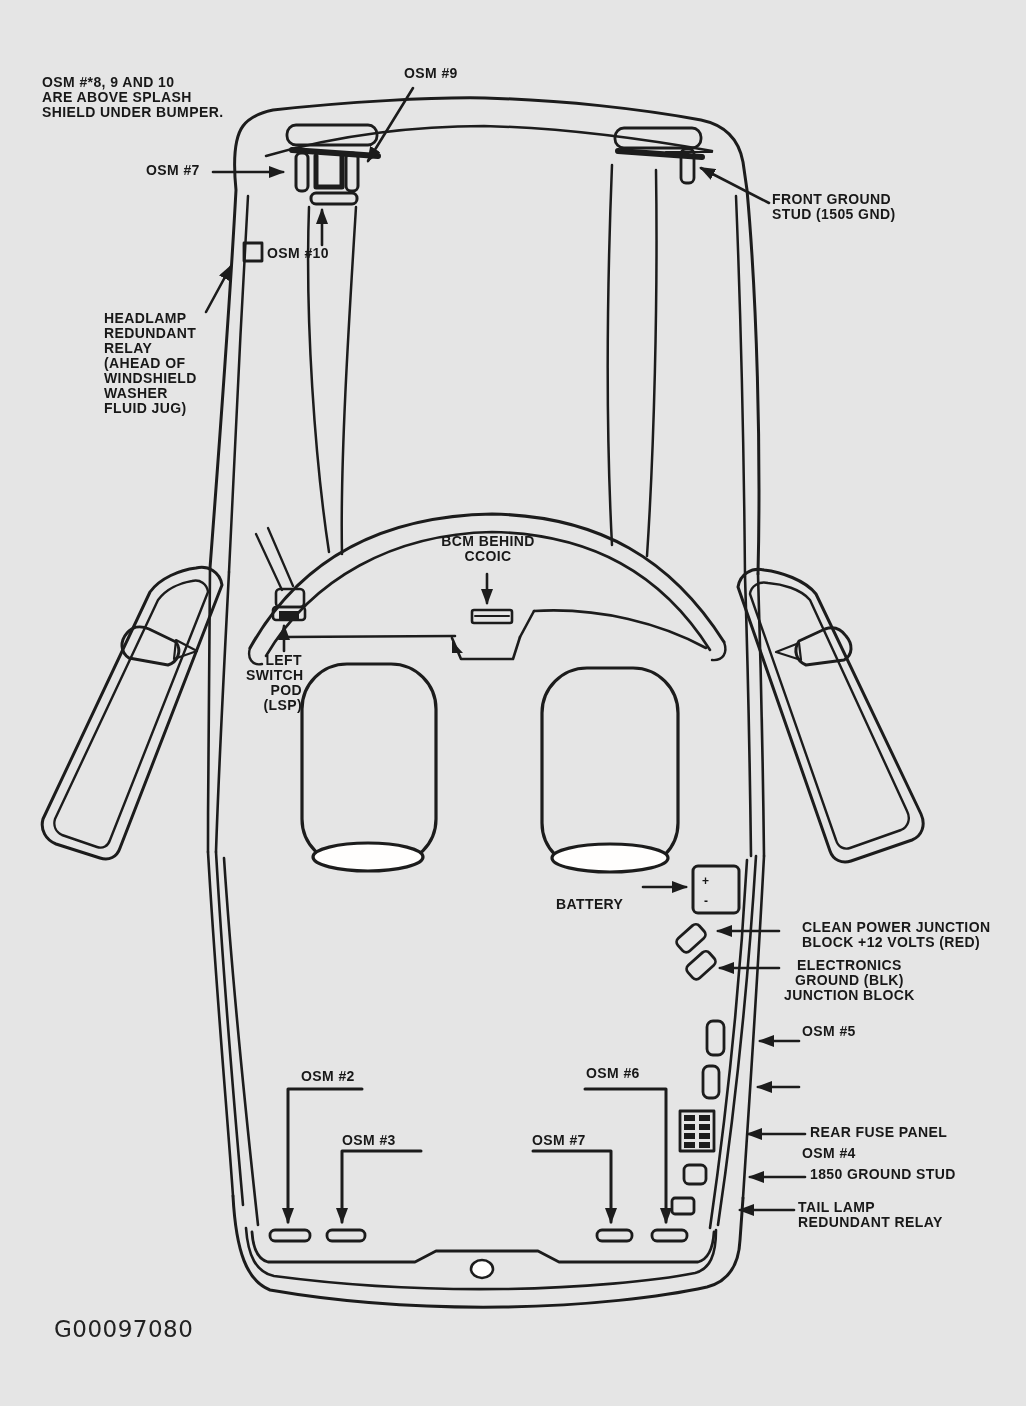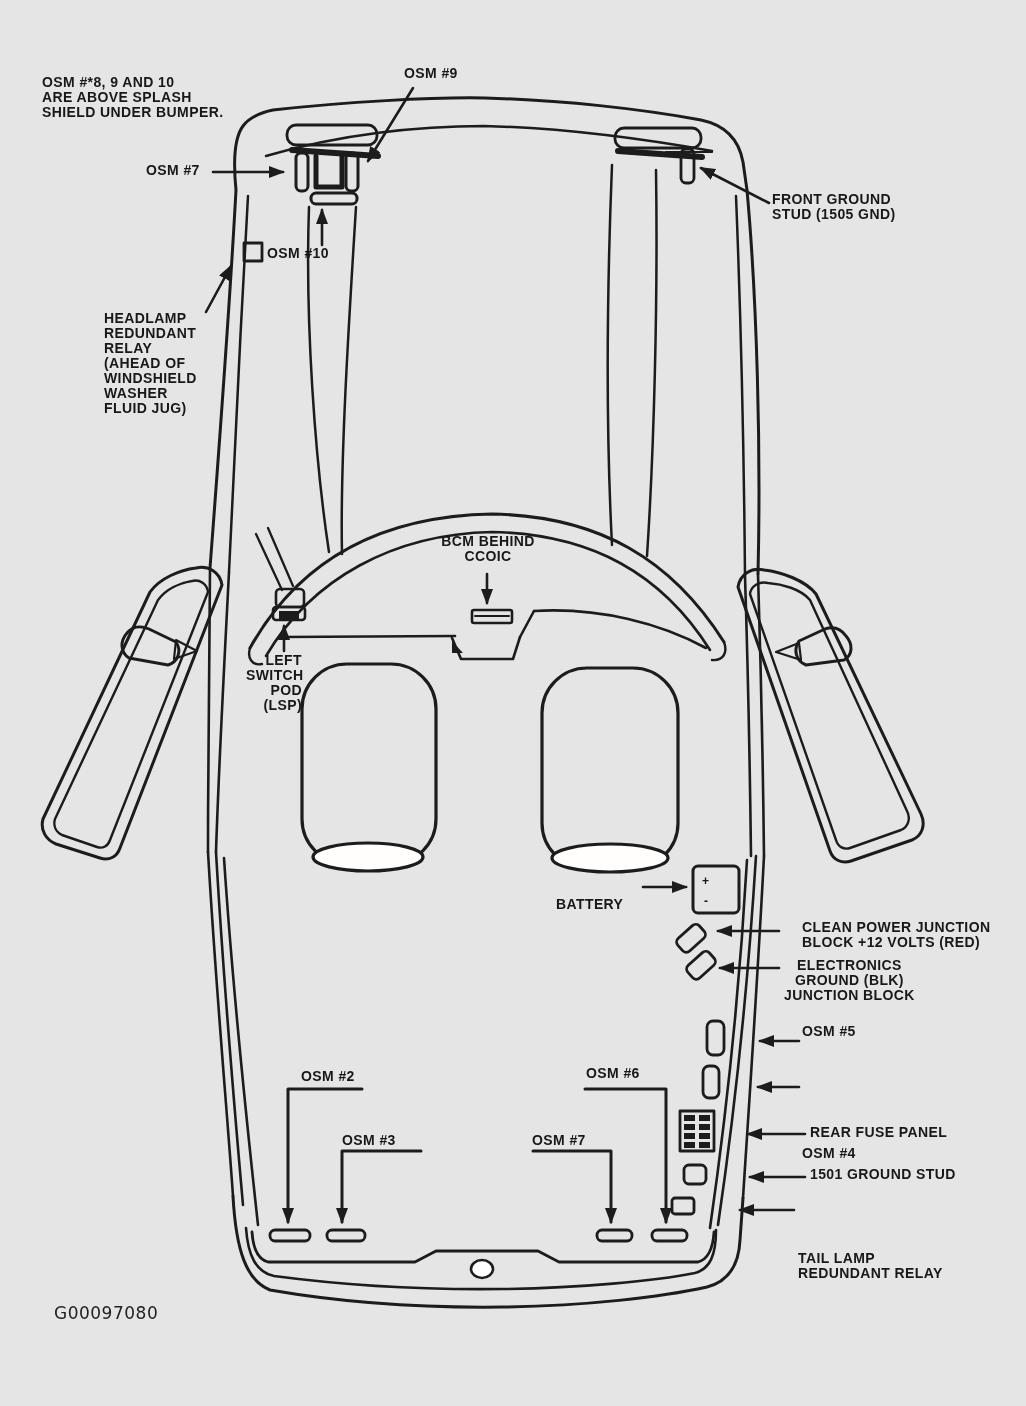--- a/index.html
+++ b/index.html
@@ -5,21 +5,21 @@
   html,body{margin:0;padding:0;background:#ffffff;}
   #page{position:relative;width:1026px;height:1406px;background:#e5e5e5;overflow:hidden;
         font-family:"Liberation Sans",sans-serif;}
   #art{position:absolute;left:0;top:0;}
   .lbl{position:absolute;font-weight:bold;font-size:14px;line-height:15px;
        letter-spacing:.4px;color:#181818;white-space:pre-line;}
   .lbl.c{text-align:center;}
   .lbl.r{text-align:right;}
   .sym{position:absolute;font-weight:bold;font-size:12px;line-height:12px;color:#181818;}
   #figid{position:absolute;font-family:"DejaVu Sans",sans-serif;font-weight:400;
-         font-size:17px;line-height:26px;letter-spacing:.5px;color:#222;}
+         font-size:23px;line-height:26px;letter-spacing:.5px;color:#222;margin-top:16px;}
 </style>
 </head>
 <body>
 
 <div id="page">
 
 <svg id="art" width="1026" height="1406" viewBox="0 0 1026 1406">
   <defs>
     <marker id="ah" viewBox="0 0 16 12" refX="14" refY="6" markerWidth="16" markerHeight="12" orient="auto" markerUnits="userSpaceOnUse">
       <path d="M0,0 L16,6 L0,12 Z" fill="#1c1c1c"></path>
@@ -213,22 +213,22 @@
 (LSP)</div>
   <div class="lbl" style="left:556px;top:878px;margin-top:19px;">BATTERY</div>
   <div class="lbl" style="left:784px;top:920px;margin-left:18px;">CLEAN POWER JUNCTION
 BLOCK +12 VOLTS (RED)</div>
   <div class="lbl" style="left:784px;top:958px;text-align:center;">ELECTRONICS
 GROUND (BLK)
 JUNCTION BLOCK</div>
   <div class="lbl" style="left:802px;top:1024px;">OSM #5</div>
   <div class="lbl" style="left:802px;top:1132px;margin-top:14px;">OSM #4</div>
   <div class="lbl" style="left:810px;top:1125px;">REAR FUSE PANEL</div>
-  <div class="lbl" style="left:810px;top:1167px;">1501 GROUND STUD</div>
-  <div class="lbl" style="left:798px;top:1251px;">TAIL LAMP
+  <div class="lbl" style="left:810px;top:1167px;">1850 GROUND STUD</div>
+  <div class="lbl" style="left:798px;top:1200px;">TAIL LAMP
 REDUNDANT RELAY</div>
   <div class="lbl" style="left:301px;top:1069px;">OSM #2</div>
   <div class="lbl" style="left:342px;top:1133px;text-align:center;">OSM #3</div>
   <div class="lbl" style="left:532px;top:1133px;text-align:center;">OSM #7</div>
   <div class="lbl" style="left:586px;top:1066px;">OSM #6</div>
   <div class="sym" style="left:702px;top:875px;">+</div>
   <div class="sym" style="left:704px;top:895px;">-</div>
   <div id="figid" style="left:54px;top:1300px;">G00097080</div>
 
 </div>

